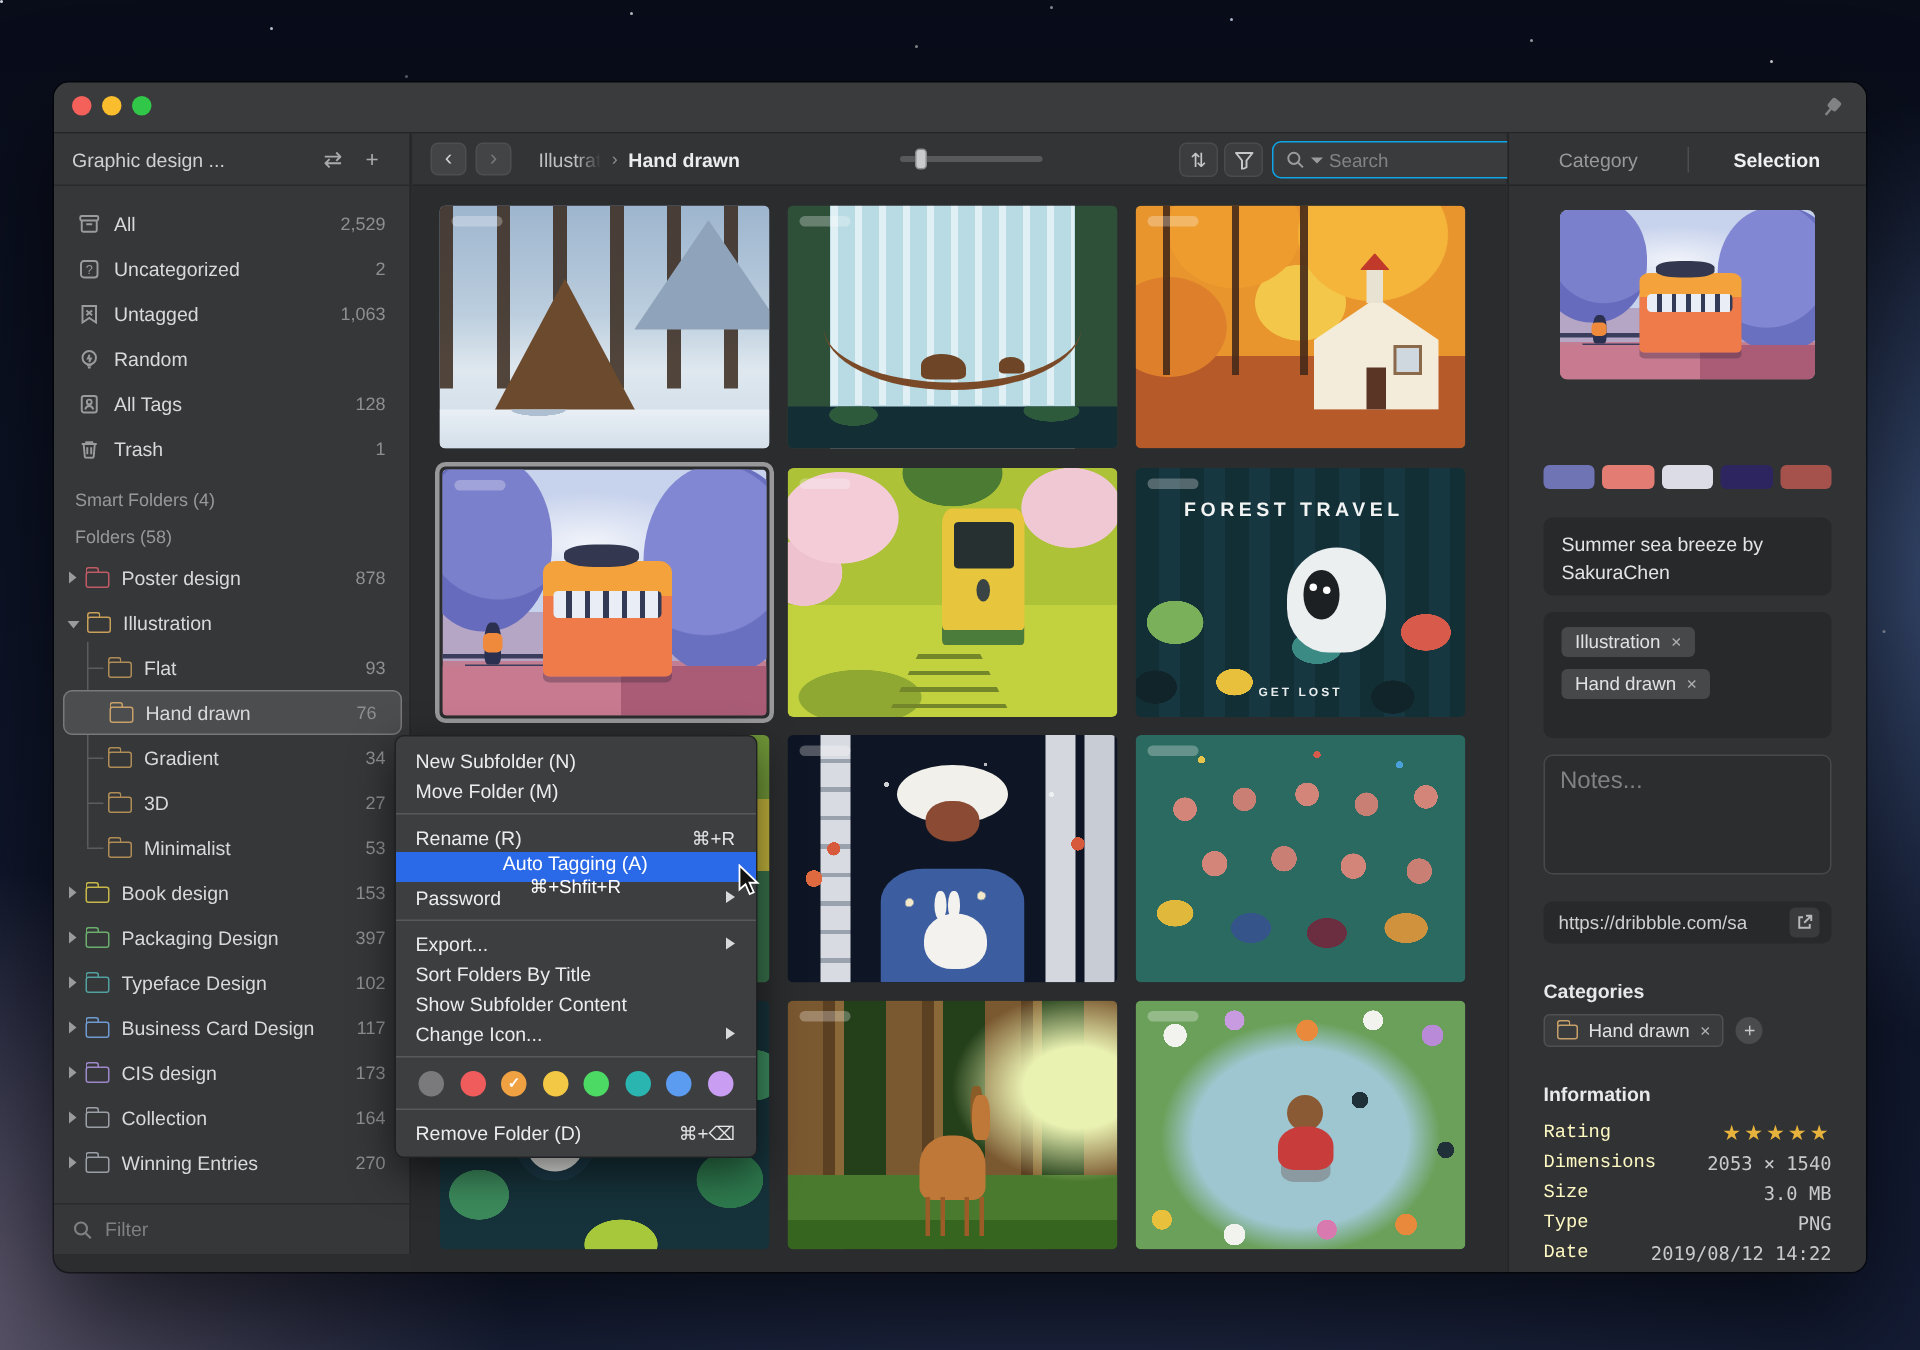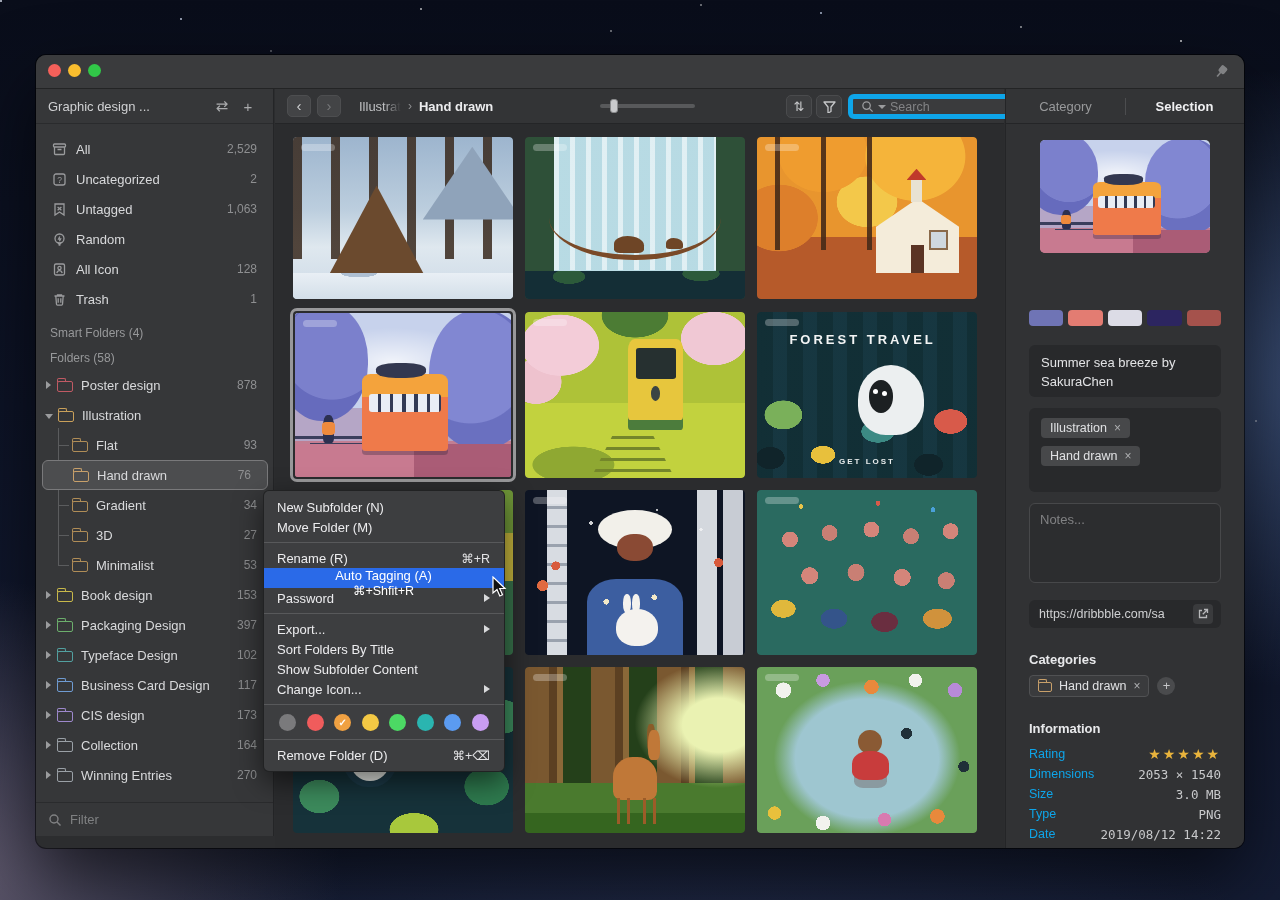--- a/index.html
+++ b/index.html
@@ -57,21 +57,21 @@
   .navbtn.fwd{color:#77787a;}
   .crumbs{display:flex;align-items:center;margin-left:12px;flex:0 0 auto;}
   .crumb-parent{color:#bfc0c2;font-size:13px;max-width:58px;overflow:hidden;white-space:nowrap;
     -webkit-mask-image:linear-gradient(90deg,#000 60%,transparent 100%);mask-image:linear-gradient(90deg,#000 60%,transparent 100%);}
   .crumb-sep{color:#8e8f91;margin:0 7px;font-size:12px;}
   .crumb-cur{color:#ececee;font-size:13px;font-weight:600;}
   .zoomslider{position:absolute;left:325px;top:15px;width:95px;height:4px;border-radius:2px;background:#58595b;}
   .zoomthumb{position:absolute;left:10px;top:-5px;width:8px;height:14px;border-radius:3px;background:#c9cacc;border:1px solid #8a8b8d;}
   .toolicon{position:absolute;top:6px;width:26px;height:23px;border-radius:5px;background:#3c3d3f;border:1px solid #4a4b4d;display:flex;align-items:center;justify-content:center;color:#c6c7c9;font-size:13px;}
   .sorti{left:511px;} .filti{left:541px;}
-  .searchbox{position:absolute;left:573px;top:5px;width:175px;height:25px;border-radius:6px;background:#3a3b3d;border:5px solid #0ea5e9;display:flex;align-items:center;padding:0 8px;gap:4px;}
+  .searchbox{position:absolute;left:573px;top:5px;width:175px;height:25px;border-radius:6px;background:#3a3b3d;border:1px solid #0ea5e9;display:flex;align-items:center;padding:0 8px;gap:4px;}
   .searchbox input{background:transparent;border:none;outline:none;color:#cfd0d2;font-size:12.5px;width:90px;font-family:inherit;}
   .searchbox input::placeholder{color:#828385;}
   .chev{width:0;height:0;border-left:4px solid transparent;border-right:4px solid transparent;border-top:4px solid #9a9b9d;}
   .grid{position:absolute;left:0;right:0;top:35px;bottom:0;overflow:hidden;}
   .cell{position:absolute;width:220px;border-radius:4px;overflow:hidden;}
   .cell.selcell{border:3px solid #98989a;background:#2b2c2e;padding:2px;border-radius:7px;}
   .thumb{position:relative;width:100%;height:100%;border-radius:3px;overflow:hidden;}
   .wm{position:absolute;left:8px;top:7px;width:34px;height:7px;border-radius:4px;background:rgba(255,255,255,.28);z-index:5;}
   
   .sc-cabin{background:linear-gradient(180deg,#9db5ce 0%,#bccede 45%,#dfe8ef 68%,#ccd9e6 100%);}
@@ -216,33 +216,33 @@
   .rp-tabdiv{position:absolute;left:50%;top:9px;width:1px;height:17px;background:#4c4d4f;}
   .rp-body{position:absolute;top:35px;left:0;right:0;bottom:0;padding:0 23px;overflow:hidden;}
   .preview{width:170px;height:113px;border-radius:5px;overflow:hidden;margin:16px auto 0;position:relative;}
   .palette{display:flex;gap:5px;margin-top:57px;}
   .palette .pal{flex:1;height:16px;border-radius:4px;}
   .rbox{background:#28292b;border-radius:6px;}
   .rtitle{margin-top:19px;padding:8px 12px;color:#e2e3e5;font-size:13px;line-height:19px;height:52px;}
   .rtags{margin-top:11px;padding:10px 12px;height:84px;display:flex;flex-direction:column;gap:8px;align-items:flex-start;}
   .chip{background:#47484a;border-radius:4px;padding:3px 9px;color:#e0e1e3;font-size:12.5px;display:flex;align-items:center;gap:7px;}
   .chip .x{color:#aeafb1;font-size:12px;}
-  .rnotes{margin-top:11px;height:80px;border:1px solid #47484a;border-radius:6px;background:#2c2d2f;width:100%;resize:none;outline:none;padding:8px 10px;color:#cfd0d2;font-size:13px;font-family:inherit;}
+  .rnotes{margin-top:11px;height:80px;border:1px solid #47484a;border-radius:6px;background:#2c2d2f;width:100%;resize:none;outline:none;padding:8px 10px;color:#cfd0d2;font-size:16px;font-family:inherit;}
   .rnotes::placeholder{color:#808183;}
   .rurl{margin-top:13px;height:28px;display:flex;align-items:center;padding:0 8px 0 10px;}
   .rurl input{flex:1;background:transparent;border:none;outline:none;color:#cfd0d2;font-size:12.5px;font-family:inherit;min-width:0;}
   .openlink{width:20px;height:20px;border-radius:4px;background:#3a3b3d;display:flex;align-items:center;justify-content:center;flex:0 0 auto;}
   .rhead{margin-top:24px;color:#e8e9eb;font-size:13px;font-weight:700;}
   .catrow{margin-top:8px;display:flex;align-items:center;gap:8px;}
   .catchip{background:#3a3b3d;border:1px solid #505153;border-radius:4px;padding:3px 8px;display:flex;align-items:center;gap:7px;color:#e0e1e3;font-size:12.5px;}
   .catchip .fold{margin:2px 0 0 0;width:14px;height:10px;}
   .plusbtn{width:18px;height:18px;border-radius:50%;background:#4a4b4d;color:#c6c7c9;font-size:13px;line-height:17px;text-align:center;}
   .inforow{display:flex;align-items:center;height:20px;margin-top:0;}
   .inforows{margin-top:8px;}
-  .ilabel{color:#0ea5e9;font-size:12.5px;flex:1;}
+  .ilabel{color:#fef9c3;font-size:12.5px;flex:1;font-family:Liberation Mono, monospace;}
   .ival{color:#c8c9cb;font-size:12.5px;font-family:"DejaVu Sans Mono",monospace;}
   .stars5{color:#e8b33c;font-size:14px;letter-spacing:2px;}
   svg{display:block;}
 </style>
 </head>
 <body>
 
 <div class="stars"></div>
 
 <div class="window">
@@ -313,21 +313,21 @@
           <span class="sb-count"></span>
         </div>
         <div class="sb-row">
           <svg width="15" height="15" viewBox="0 0 15 15">
               <g fill="none" stroke="#9a9b9d" stroke-width="1.3">
                 <rect x="2.5" y="2" width="10" height="11" rx="1.5"></rect>
                 <circle cx="7.5" cy="6" r="1.6"></circle>
                 <path d="M4.8 11c.4-1.6 1.4-2.4 2.7-2.4s2.3.8 2.7 2.4"></path>
               </g>
             </svg>
-          <span class="sb-label">All Icon</span>
+          <span class="sb-label">All Tags</span>
           <span class="sb-count">128</span>
         </div>
         <div class="sb-row">
           <svg width="15" height="15" viewBox="0 0 15 15">
               <g fill="none" stroke="#9a9b9d" stroke-width="1.3">
                 <path d="M2.5 4h10M5.5 4V2.8h4V4"></path>
                 <path d="M3.8 4l.7 8.2a1 1 0 001 .9h4a1 1 0 001-.9L11.2 4"></path>
                 <path d="M6.2 6.2v4.6M8.8 6.2v4.6"></path>
               </g>
             </svg>

